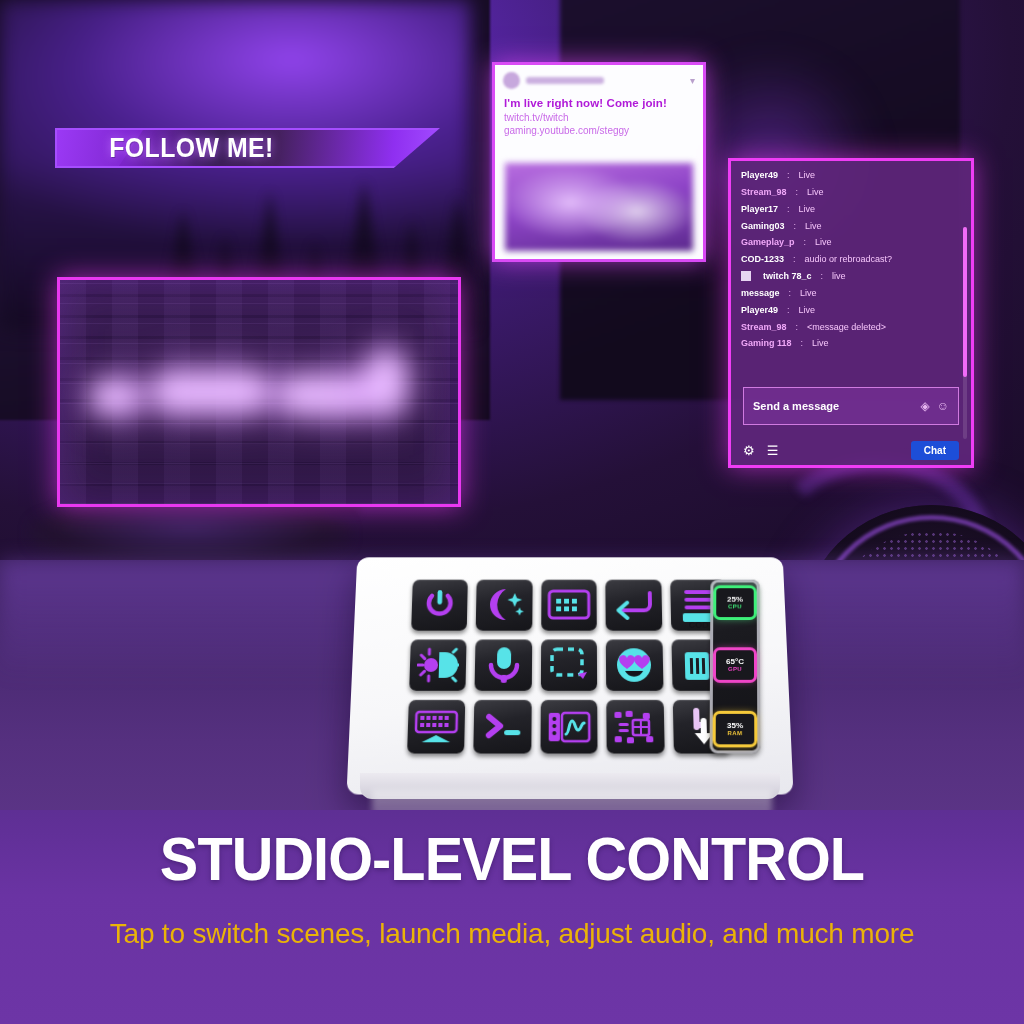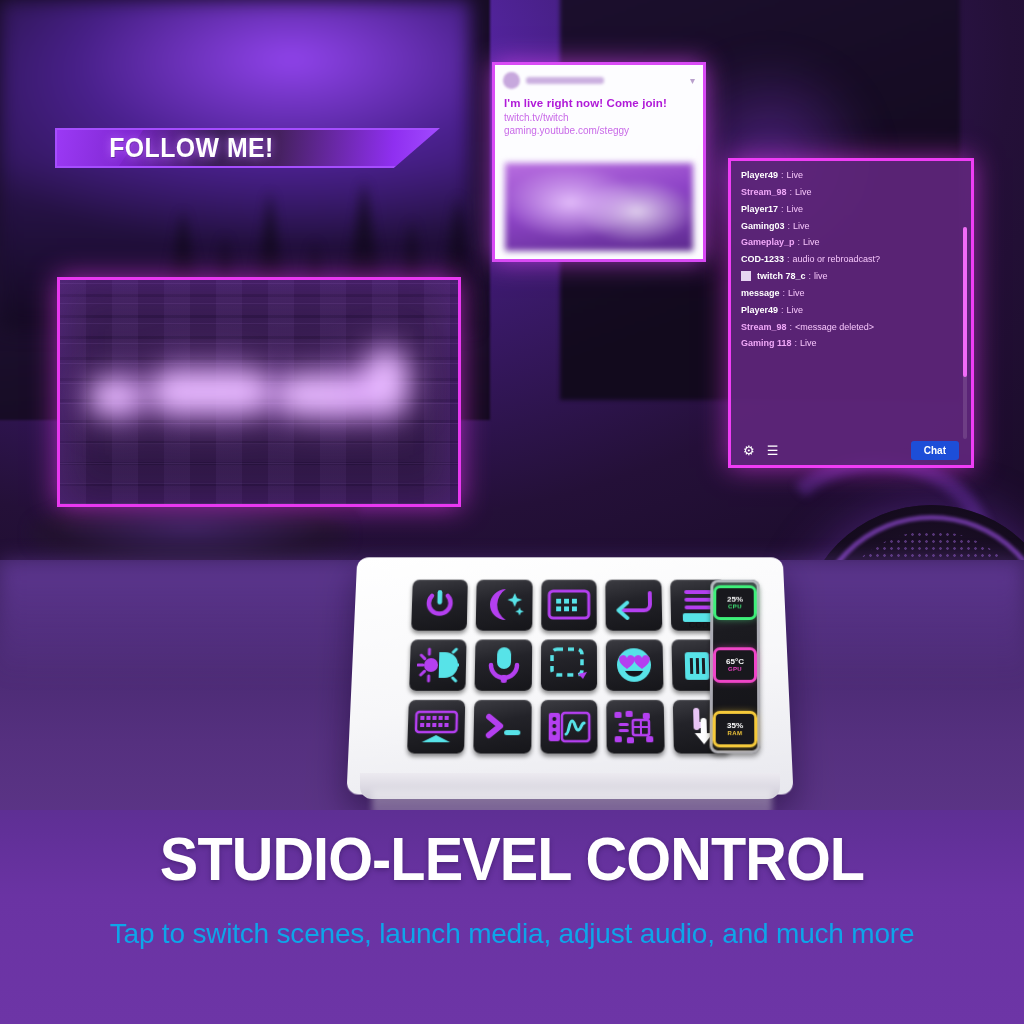--- a/index.html
+++ b/index.html
@@ -208,21 +208,21 @@
 
   
   .chat-panel {
     position:absolute; left:728px; top:158px; width:246px; height:310px;
     background:rgba(96,38,124,.92);
     border:3px solid #ef3df5;
     box-shadow:0 0 26px rgba(235,60,245,.6);
     overflow:hidden;
   }
   .chat-list { padding:9px 10px 4px; display:flex; flex-direction:column; gap:6.5px; }
-  .chat-line { font-size:9px; line-height:1.15; white-space:nowrap; display:flex; align-items:center; gap:3px; }
+  .chat-line { font-size:9px; line-height:1.15; white-space:nowrap; display:flex; align-items:center; gap:9px; }
   .cl-user { font-weight:bold; color:#ffffff; }
   .cl-user.dim { color:#f0a8f8; }
   .cl-sep { color:#e7b6f0; }
   .cl-msg { color:#f6c6fb; }
   .cl-badge { width:10px; height:10px; background:#e7d5f2; display:inline-block; margin-right:3px; }
   .chat-scroll-track {
     position:absolute; right:4px; top:66px; width:4px; height:212px;
     background:rgba(255,255,255,.12); border-radius:2px;
   }
   .chat-scroll-thumb {
@@ -306,21 +306,21 @@
     background:linear-gradient(180deg,#5e2f94 0%, #6a33a3 40%, #6d35a6 100%);
   }
   .headline {
     position:absolute; top:823px; width:100%; text-align:center;
     font-size:62px; font-weight:bold; color:#fff; letter-spacing:-1px;
     transform:scaleX(.93);
     text-shadow:0 2px 6px rgba(30,10,60,.35);
   }
   .subline {
     position:absolute; top:918px; width:100%; text-align:center;
-    font-size:28px; color:#0ea5e9; letter-spacing:-.2px;
+    font-size:28px; color:#eab308; letter-spacing:-.2px;
   }
 </style>
 </head>
 <body>
 
 <div id="scene">
   <div class="bg-base"></div>
   <div class="monitor-back"></div>
   <div class="forest"></div>
   <div class="trees">
@@ -447,20 +447,27 @@
       </div>
       <div class="chat-line">
         <span class="cl-user dim">Gaming 118</span>
         <span class="cl-sep">:</span>
         <span class="cl-msg">Live</span>
       </div>
     </div>
   <div class="chat-scroll-track"></div>
   <div class="chat-scroll-thumb"></div>
 
+  <div class="chat-input">
+    <span class="ph">Send a message</span>
+    <span class="icons">
+      <span>◈</span>
+      <span>☺</span>
+    </span>
+  </div>
 
   <div class="chat-bottom">
     <span class="cb-icon">⚙</span>
     <span class="cb-icon">☰</span>
     <button class="chat-send">Chat</button>
   </div>
 </div>
 
 <div class="pad">
   <div class="pad-body"></div>

